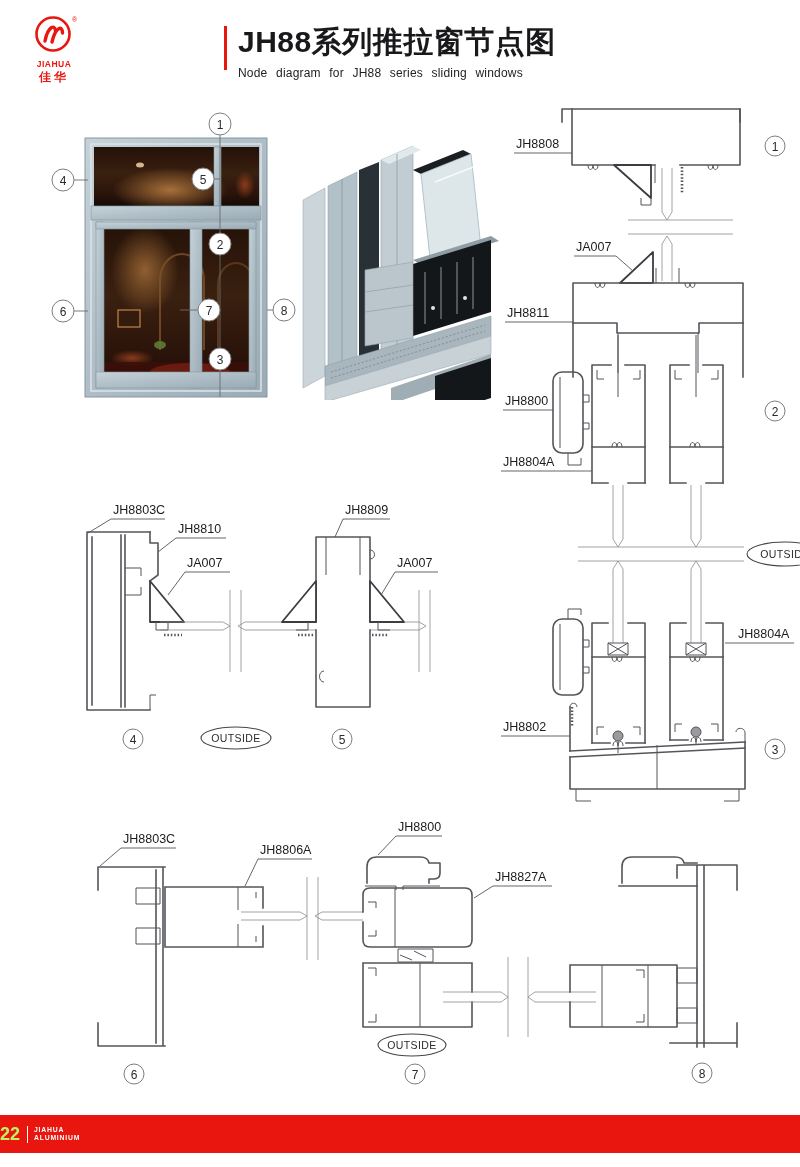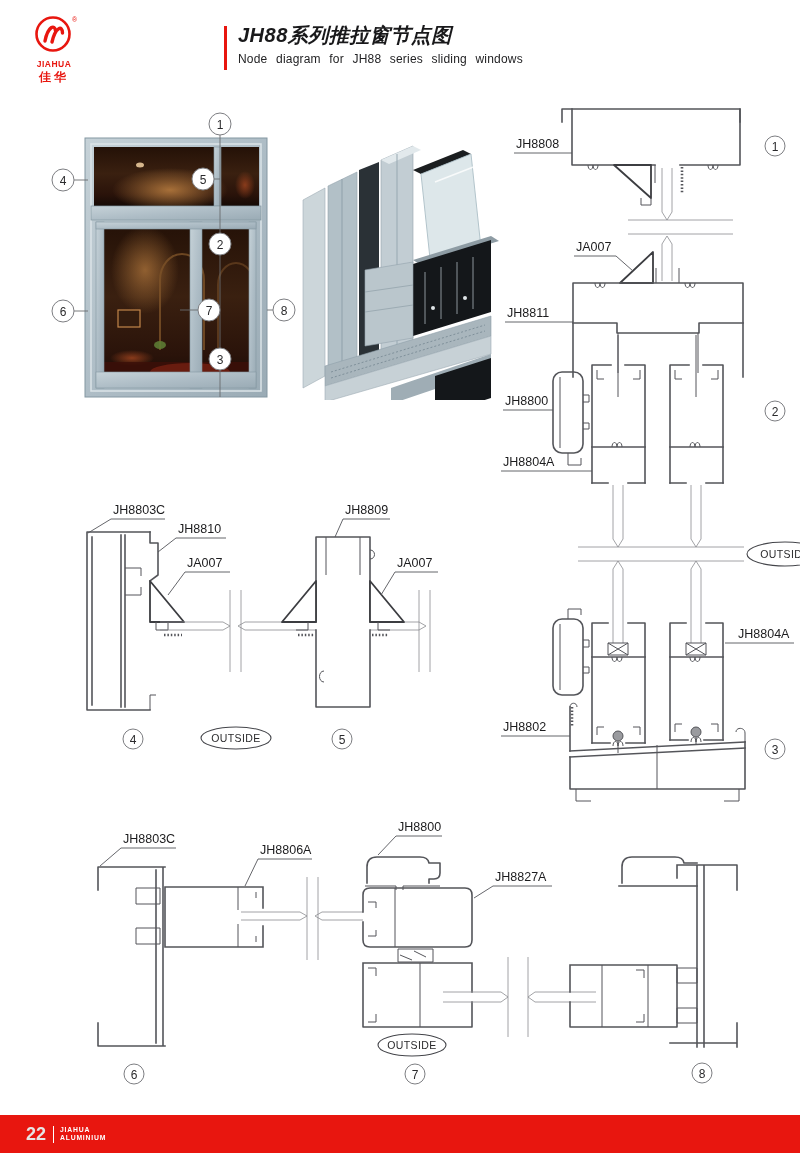--- a/index.html
+++ b/index.html
@@ -8,26 +8,26 @@
   
   .hdr{position:absolute;left:0;top:0;width:100%;height:92px;}
   .emblem{position:absolute;left:30px;top:14px;width:48px;height:62px;text-align:center;}
   .emblem .en{font-size:8.5px;font-weight:bold;color:#e8160f;letter-spacing:.5px;margin-top:1px;}
   .emblem .cn{font-size:12px;font-weight:bold;color:#e8160f;letter-spacing:3px;}
   .brand{position:absolute;left:82px;top:18px;width:132px;}
   .brand .t{font-size:31px;font-weight:bold;letter-spacing:1px;color:#19191b;line-height:34px;white-space:nowrap;}
   .brand .s{font-size:7.5px;color:#2a2a2c;letter-spacing:1.6px;margin-top:3px;white-space:nowrap;}
   .hdiv{position:absolute;left:224px;top:26px;width:3px;height:44px;background:#e8160f;}
   .htit{position:absolute;left:238px;top:22px;}
-  .htit .cn{font-size:20px;font-weight:bold;color:#19191b;letter-spacing:.5px;white-space:nowrap;font-style:italic;}
+  .htit .cn{font-size:30px;font-weight:bold;color:#19191b;letter-spacing:.5px;white-space:nowrap;}
   .htit .en{font-size:12px;color:#232325;margin-top:3px;word-spacing:5px;letter-spacing:.2px;white-space:nowrap;}
   
   .ftr{position:absolute;left:0;top:1115px;width:100%;height:38px;background:#e8160f;
        display:flex;align-items:center;}
-  .ftr .num{font-size:18px;font-weight:bold;color:#e5e5e5;margin-left:26px;}
+  .ftr .num{font-size:18px;font-weight:bold;color:#bef264;}
   .ftr .fdiv{width:1px;height:17px;background:#fff;margin:0 6px 0 7px;}
   .ftr .fb{color:#fff;font-size:6.8px;letter-spacing:.8px;line-height:8px;font-weight:bold;}
   
   .s{fill:none;stroke:#54555a;stroke-width:1.6px;stroke-linejoin:round;stroke-linecap:square;}
   .s1{fill:none;stroke:#54555a;stroke-width:1px;stroke-linejoin:round;}
   .t{fill:none;stroke:#8a8b8f;stroke-width:0.8px;}
   .serr{fill:none;stroke:#54555a;stroke-width:2.6px;stroke-dasharray:1.5 1.9;}
   .wedge{fill:#fff;stroke:#3c3d41;stroke-width:1.8px;stroke-linejoin:round;}
   .lbl{font-family:"Liberation Sans",sans-serif;font-size:12.5px;fill:#1c1c1e;}
   .ln{fill:none;stroke:#54555a;stroke-width:0.9px;}

